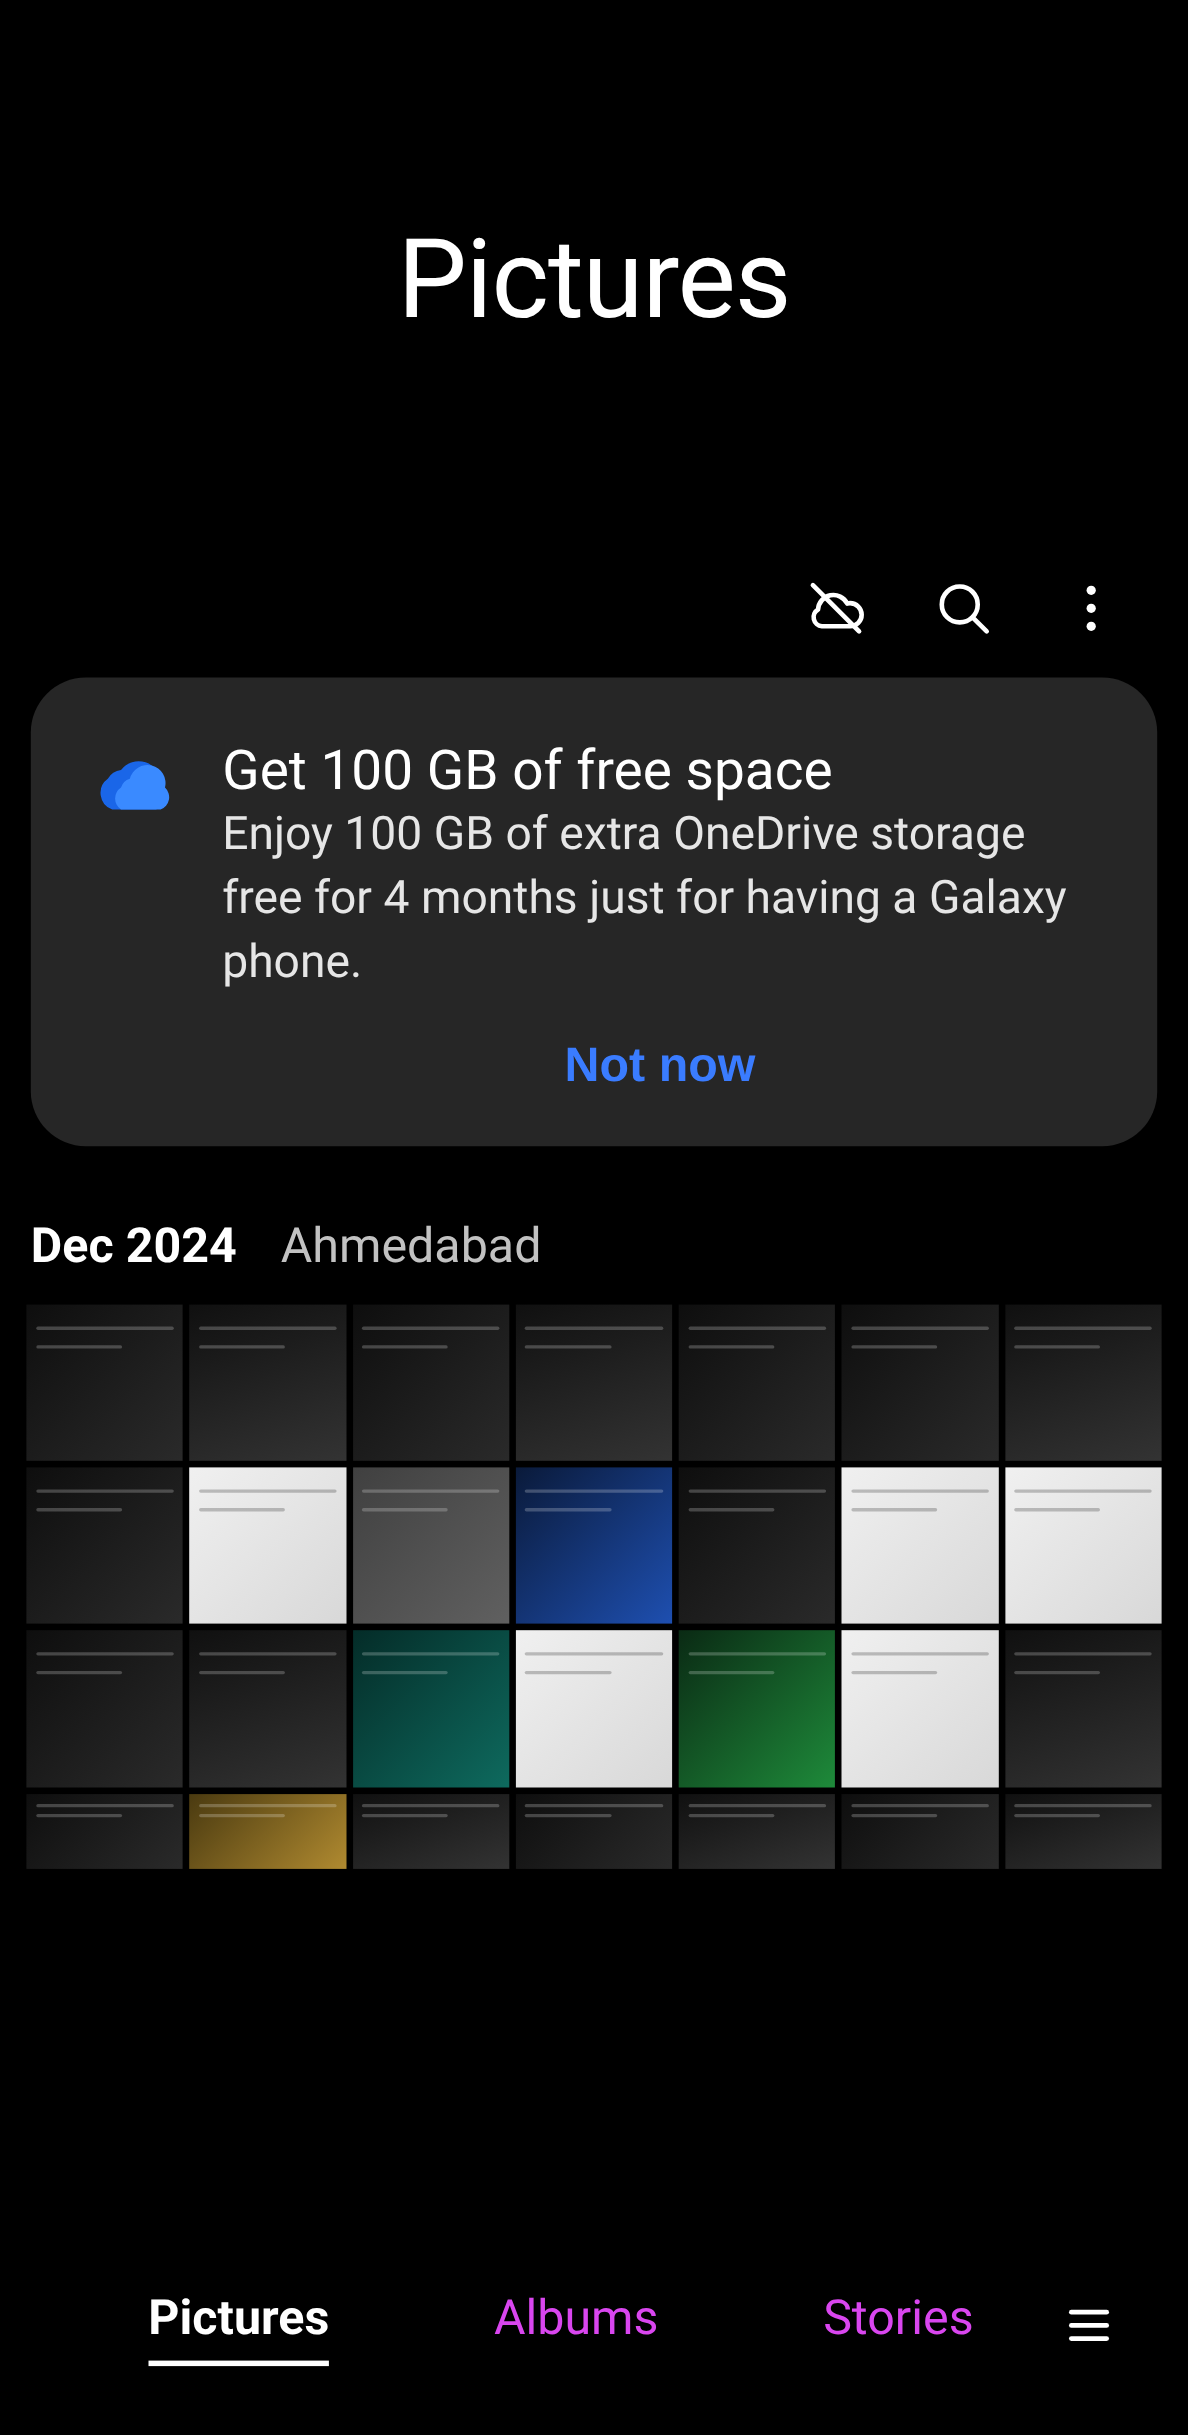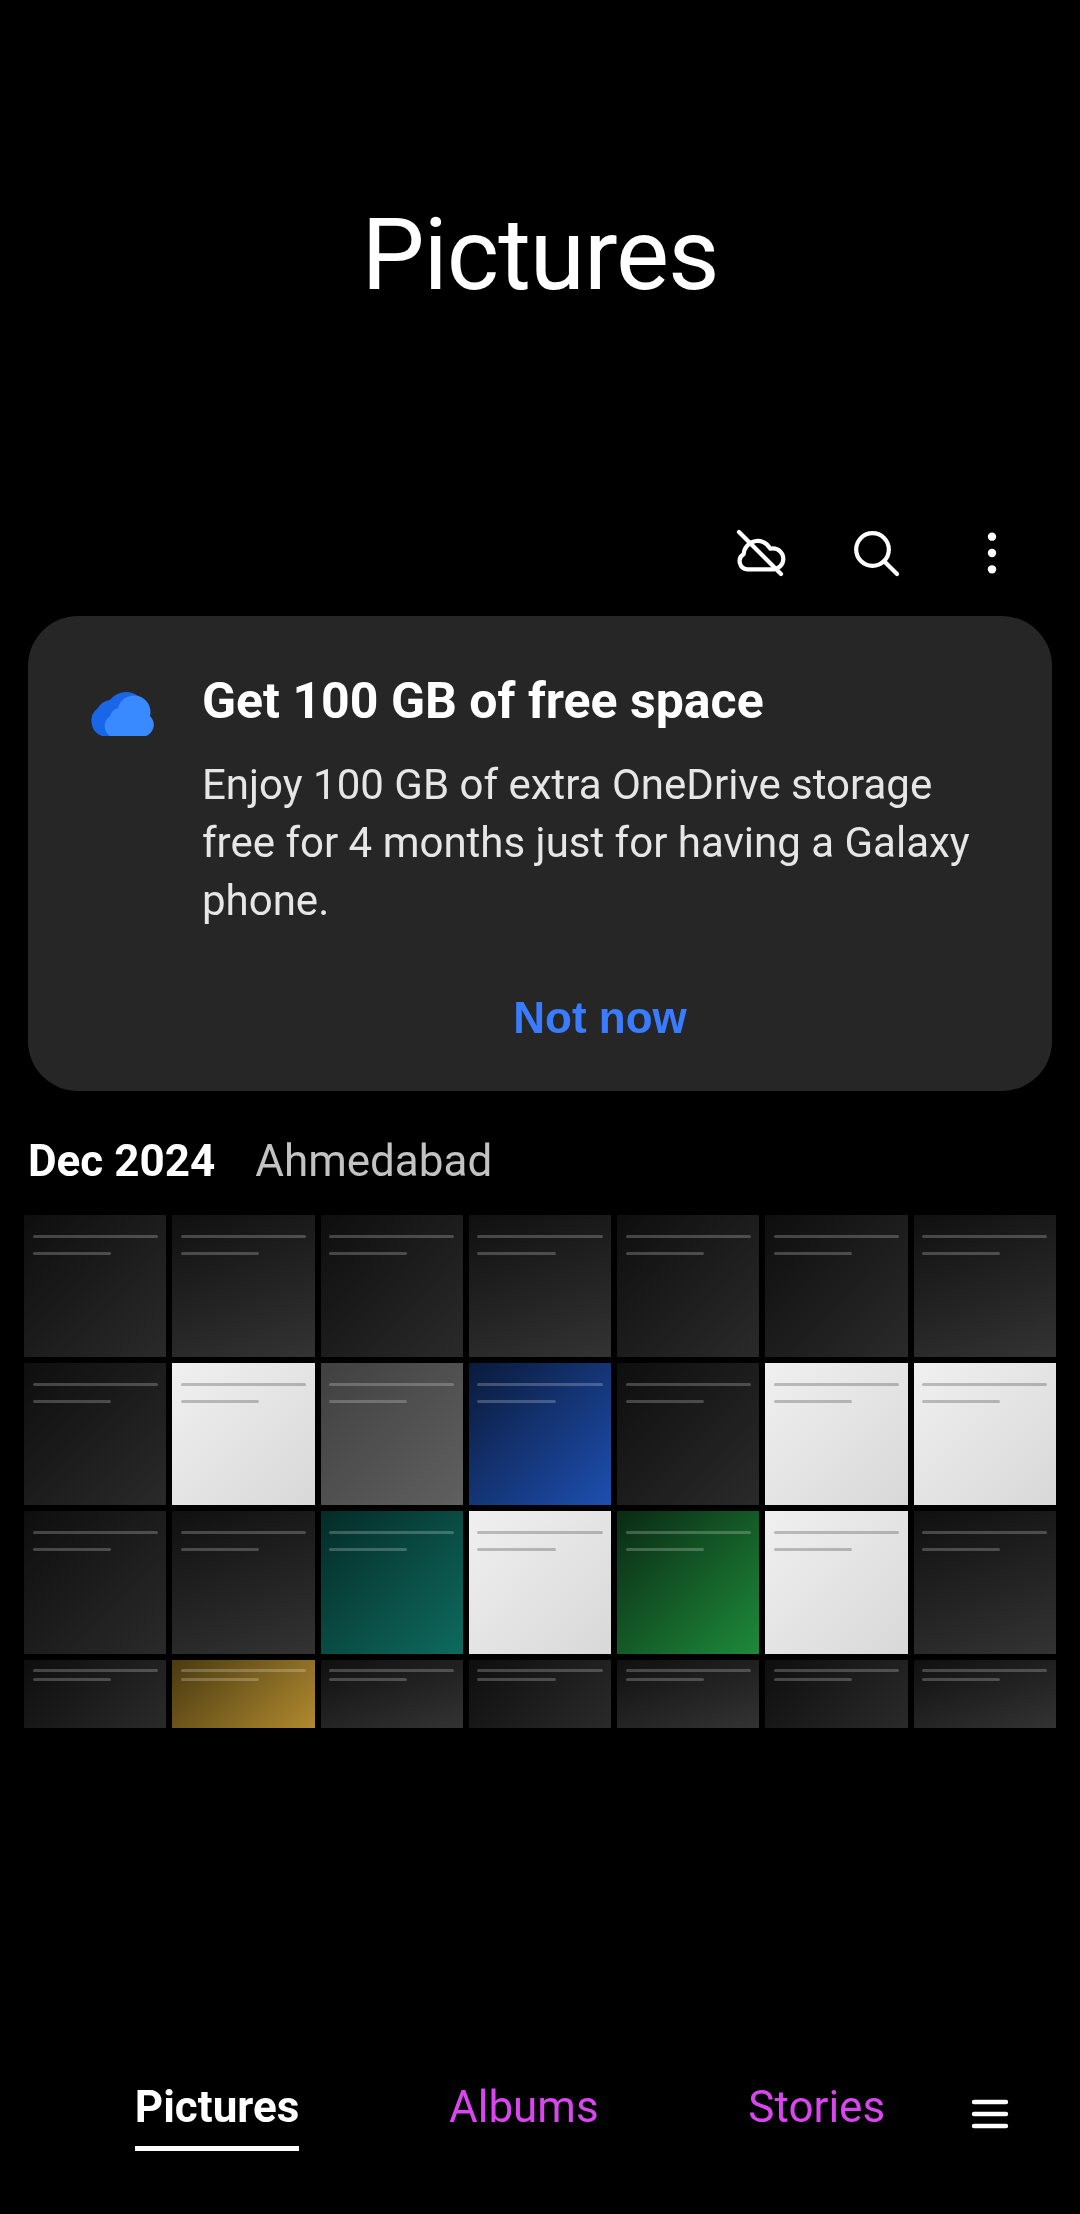--- a/index.html
+++ b/index.html
@@ -60,50 +60,48 @@
     flex: 0 0 auto;
     width: 80px;
     height: 80px;
     display: flex;
     align-items: center;
     justify-content: center;
   }
   .promo-body { flex: 1; }
   .promo-title {
     font-size: 50px;
-    font-weight: 700;
-    margin-bottom: 26px;
+    font-weight: 400;
   }
   .promo-desc {
     font-size: 42px;
     line-height: 1.38;
     color: #e6e6e6;
   }
   .promo-actions {
     margin-top: 40px;
     display: flex;
     justify-content: center;
     gap: 100px;
   }
   .promo-btn {
     font-size: 44px;
     font-weight: 600;
     color: #3a7cff;
     background: none;
     border: none;
     cursor: pointer;
-    margin-top: 23px;
   }
 
   
   .section-header {
     display: flex;
     align-items: baseline;
     gap: 40px;
-    padding: 44px 28px 28px 28px;
+    padding: 64px 28px 28px 28px;
   }
   .section-date {
     font-size: 44px;
     font-weight: 700;
   }
   .section-loc {
     font-size: 44px;
     color: #c2c2c2;
   }
 

